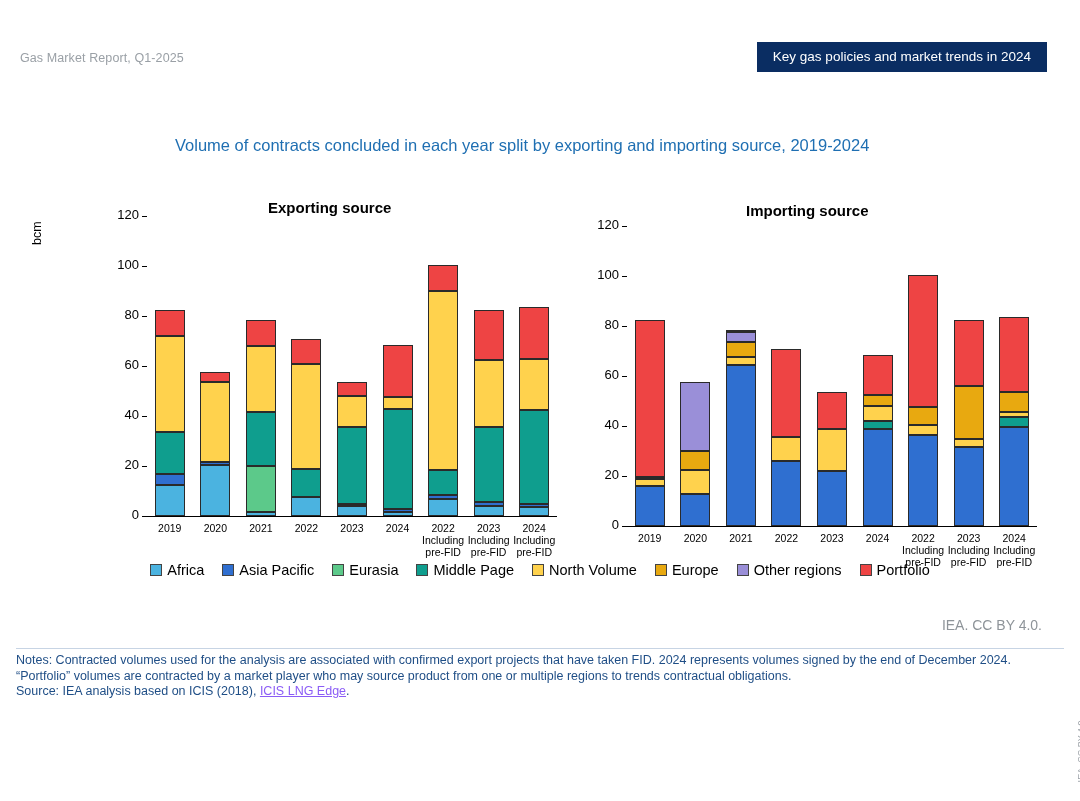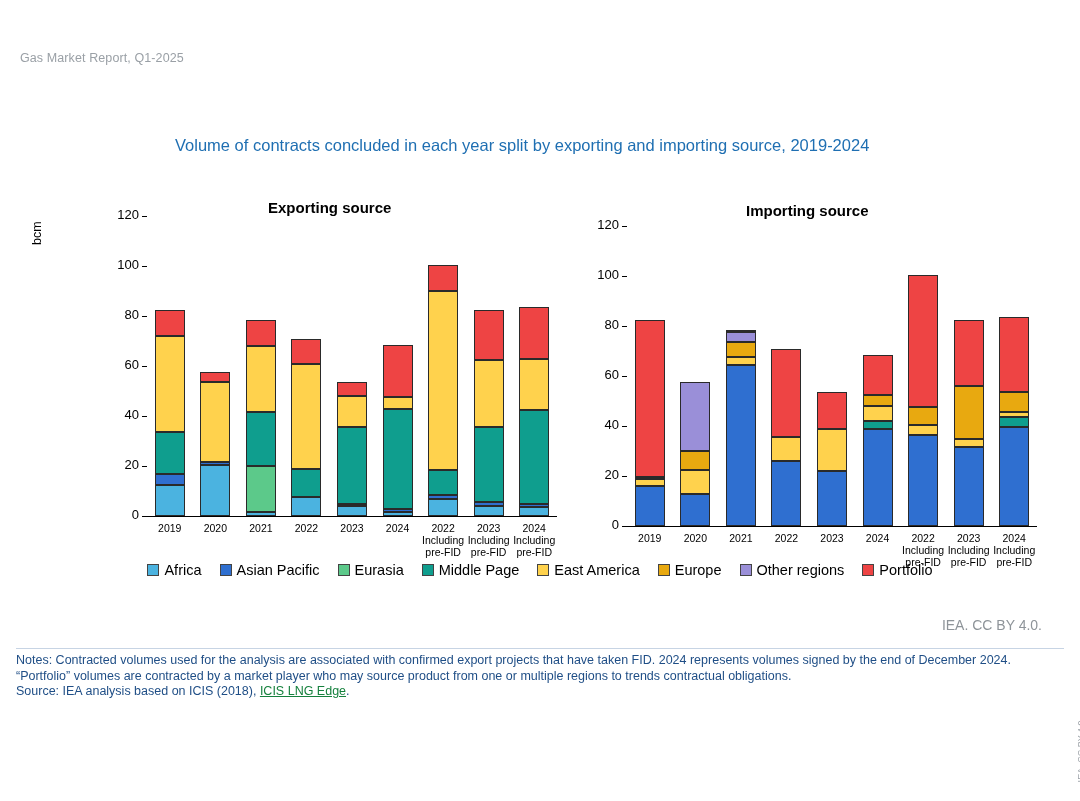--- a/index.html
+++ b/index.html
@@ -147,21 +147,21 @@
   .notes {
     position: absolute;
     left: 16px;
     top: 653px;
     width: 1030px;
     font-size: 12.5px;
     line-height: 15.5px;
     color: #1f4e86;
   }
   .notes a {
-    color: #15803d;
+    color: #8b5cf6;
     text-decoration: underline;
   }
   .pagenum {
     position: absolute;
     left: 0;
     top: 763px;
     width: 1080px;
     text-align: center;
     font-size: 11.5px;
     color: #3a3a3a;
@@ -178,20 +178,21 @@
     white-space: nowrap;
   }
 </style>
 </head>
 <body>
 
 <div class="slide">
 
   <div class="header-note">Gas Market Report, Q1-2025</div>
 
+  <div class="header-banner">Key gas policies and market trends in 2024</div>
 
 
   <div class="subtitle">Volume of contracts concluded in each year split by exporting and importing source, 2019-2024</div>
 
   <div class="ylabel">bcm</div>
 
   <div class="panel-title" style="left:268px; top:199px;">Exporting source</div>
   <div class="panel-title" style="left:746px; top:202px;">Importing source</div>
 
   <div id="chart-0" class="chart-wrap" style="left:60px; top:208px; width:500px; height:345px;">
@@ -363,33 +364,33 @@
       <div class="xcat" style="left: 451.444px; width: 45.5556px; top: 314px;"><span>2024</span><br><span>Including</span><br><span>pre-FID</span></div>
     </div>
 
   <div class="legend" id="legend">
       <div class="legend-item">
         <span class="legend-swatch" style="background: rgb(75, 179, 224);"></span>
         <span>Africa</span>
       </div>
       <div class="legend-item">
         <span class="legend-swatch" style="background: rgb(47, 111, 208);"></span>
-        <span>Asian Pacific</span>
+        <span>Asia Pacific</span>
       </div>
       <div class="legend-item">
         <span class="legend-swatch" style="background: rgb(92, 201, 138);"></span>
         <span>Eurasia</span>
       </div>
       <div class="legend-item">
         <span class="legend-swatch" style="background: rgb(15, 158, 142);"></span>
         <span>Middle Page</span>
       </div>
       <div class="legend-item">
         <span class="legend-swatch" style="background: rgb(255, 210, 77);"></span>
-        <span>East America</span>
+        <span>North Volume</span>
       </div>
       <div class="legend-item">
         <span class="legend-swatch" style="background: rgb(232, 169, 16);"></span>
         <span>Europe</span>
       </div>
       <div class="legend-item">
         <span class="legend-swatch" style="background: rgb(154, 143, 216);"></span>
         <span>Other regions</span>
       </div>
       <div class="legend-item">

